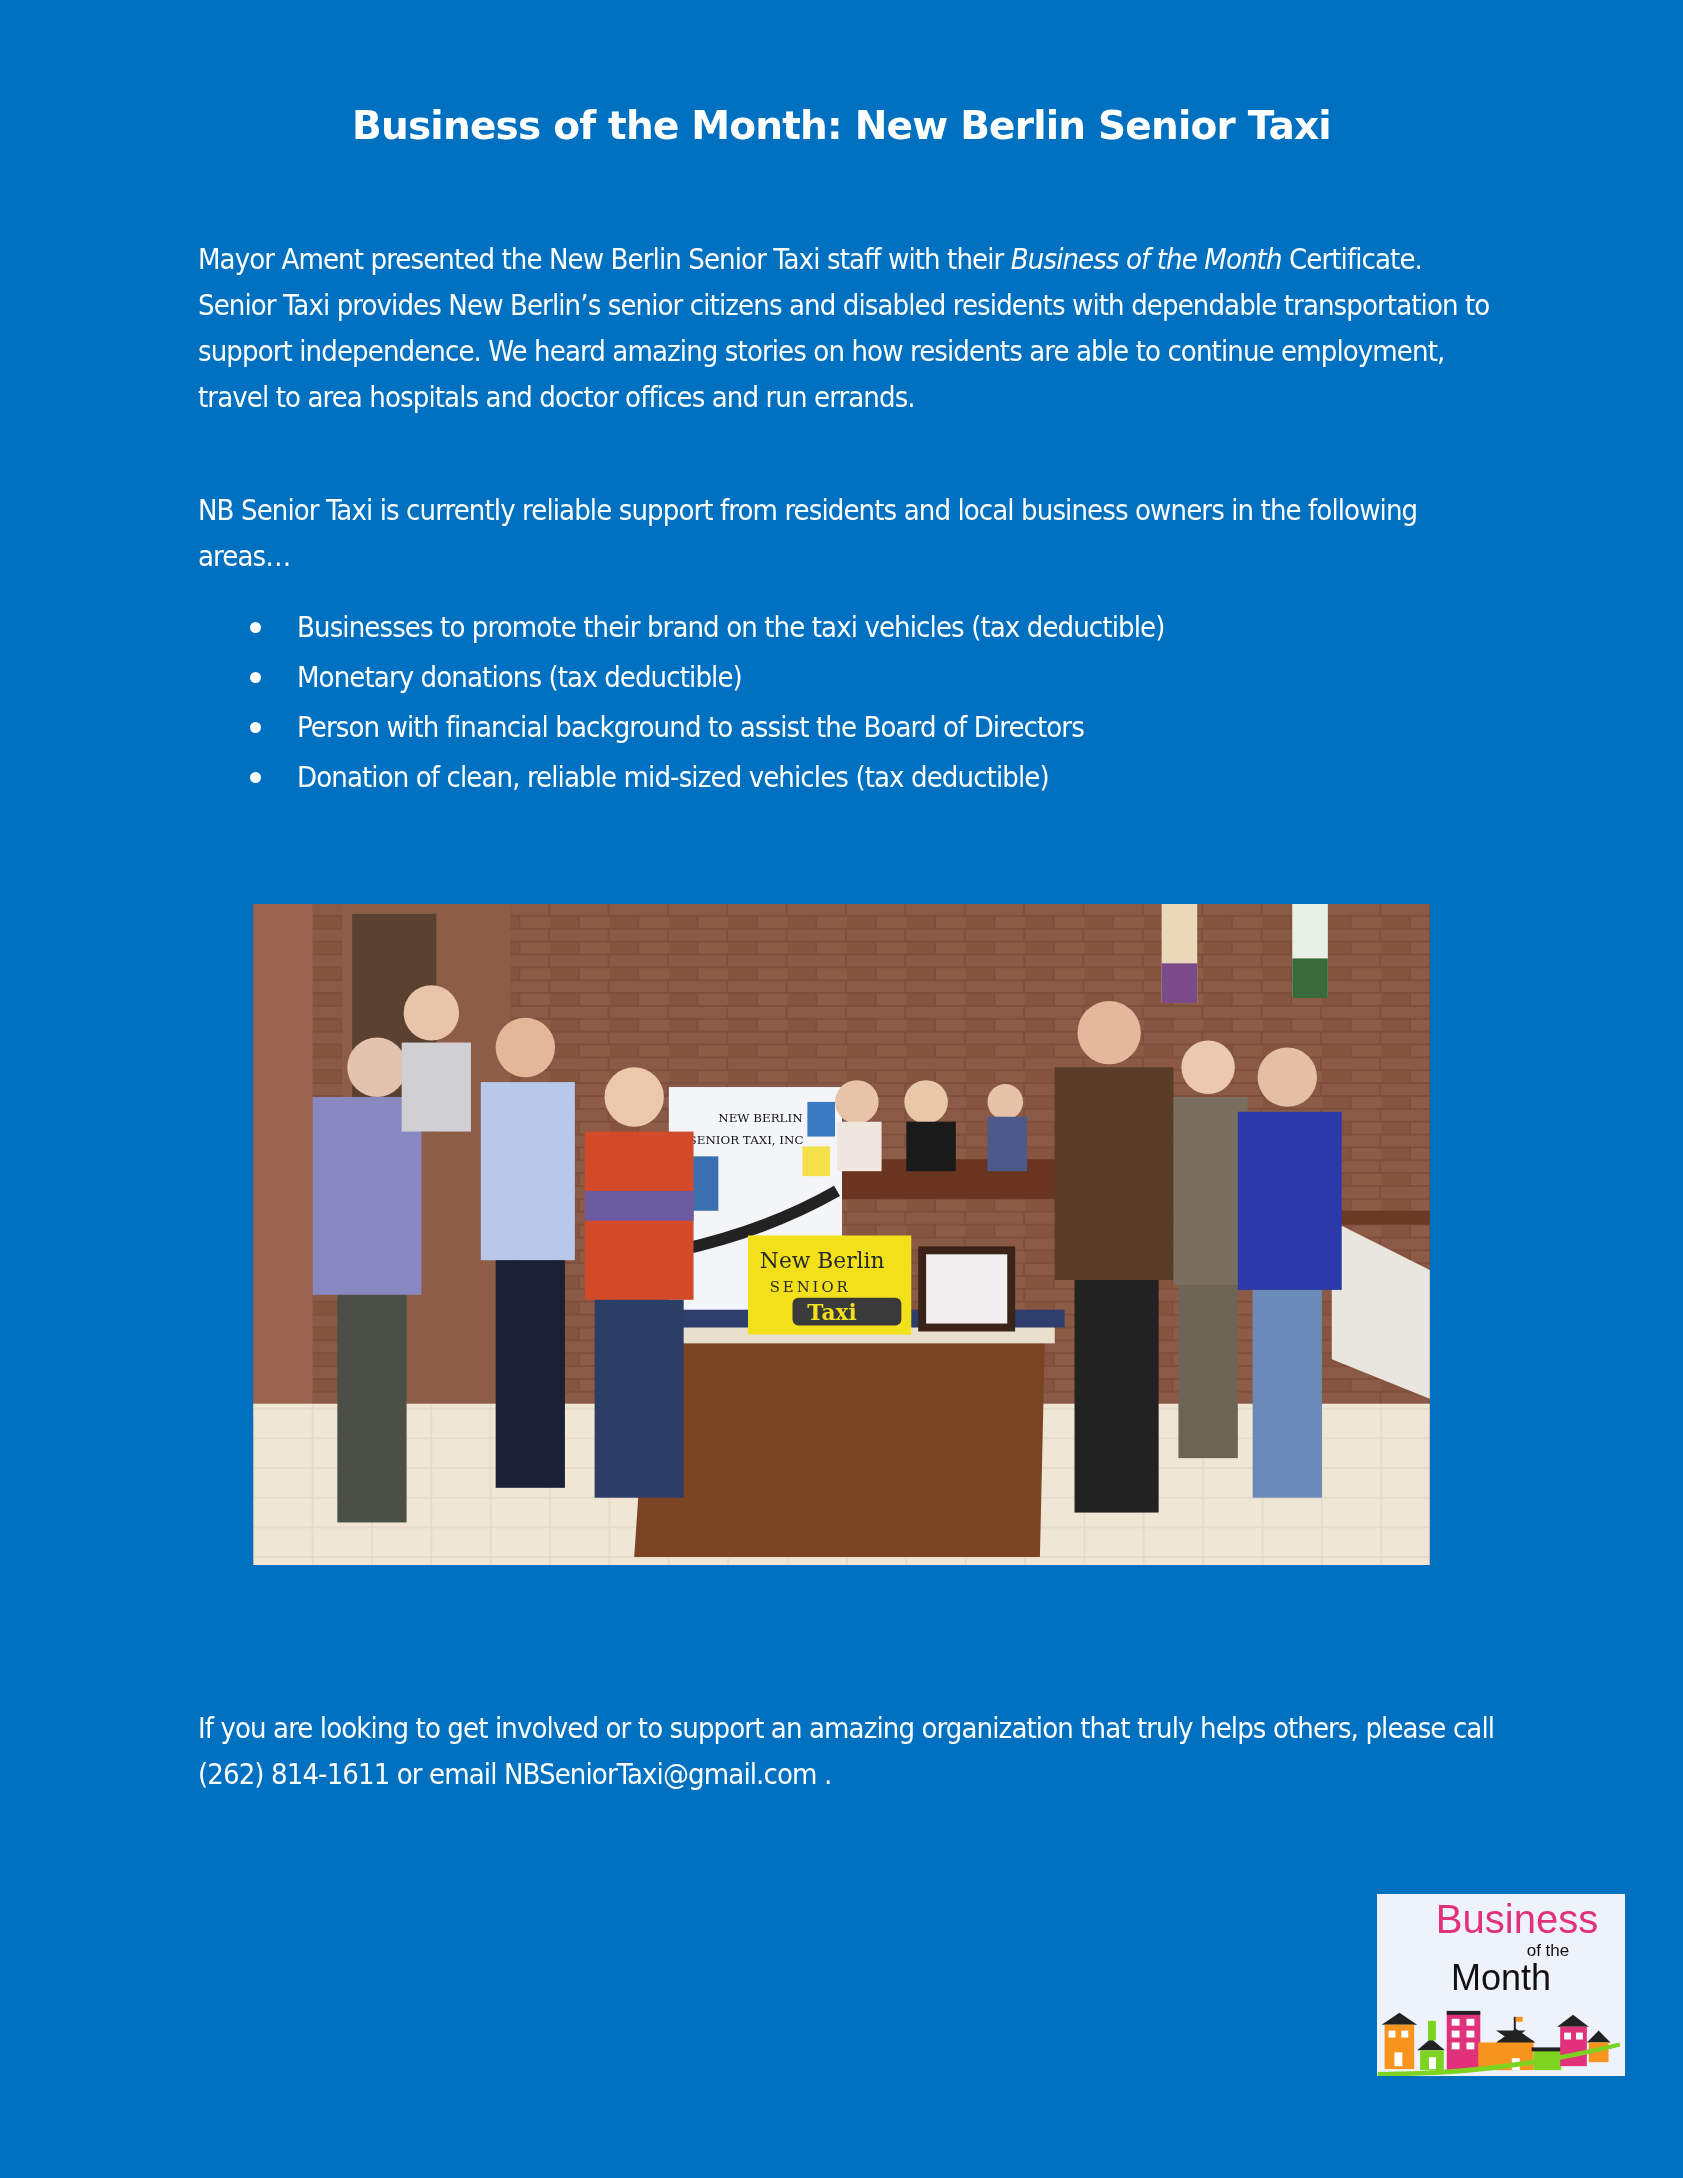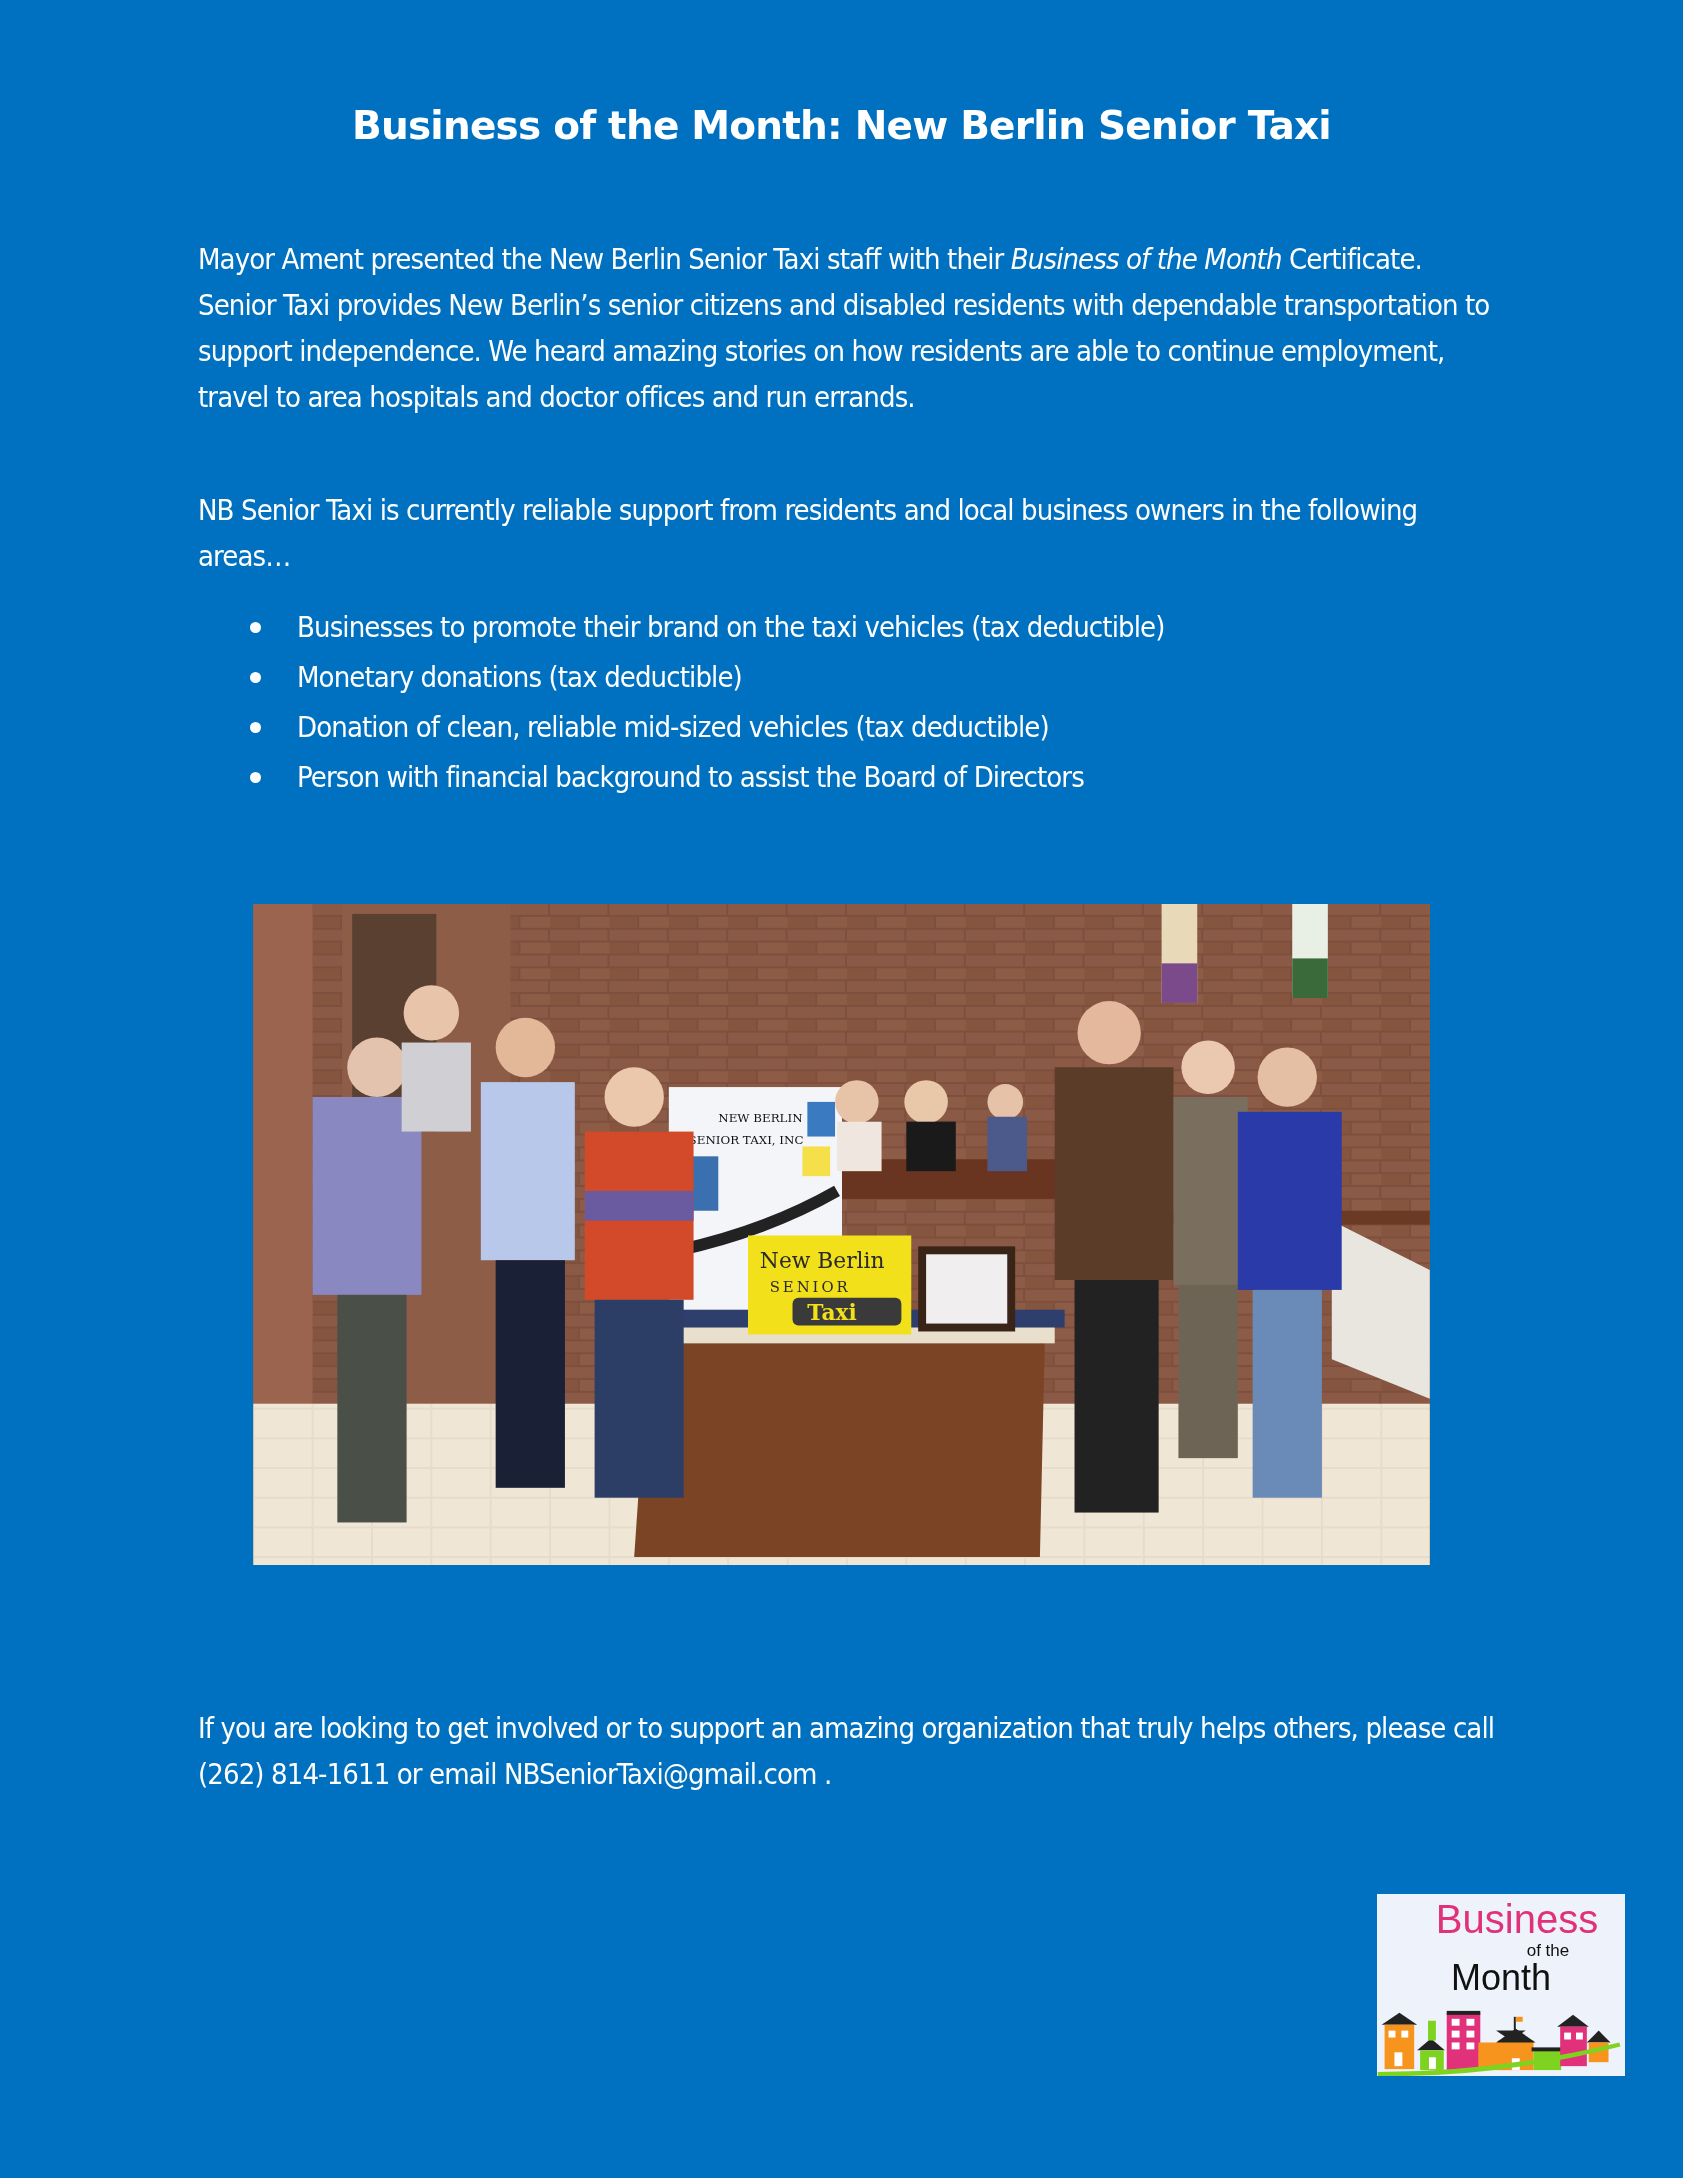--- a/index.html
+++ b/index.html
@@ -30,21 +30,21 @@
     font-family:"DejaVu Sans Condensed","DejaVu Sans", sans-serif;
     font-stretch:condensed;
   }
   .bullets li { position:relative; padding-left:51px; }
   .bullets li .dot {
     position:absolute; left:4px; top:20px; width:11px; height:11px;
     border-radius:50%; background:#fff;
   }
   .photo {
     position:absolute; left:253px; top:904px; width:1177px; height:661px;
-    overflow:hidden; background:#a16207;
+    overflow:hidden; background:#4c1d95;
   }
   .contact { top:1705px; }
   .contact a { color:#fff; text-underline-offset:5px; }
   .logo {
     position:absolute; left:1377px; top:1894px; width:248px; height:182px;
     background:#eef2fa; overflow:hidden;
   }
   .logo .l1 {
     position:absolute; left:0; width:280px; top:4px; text-align:center;
     color:#e0317a; font-family:"Liberation Sans", sans-serif; font-size:40px; line-height:42px;
@@ -64,22 +64,22 @@
 
 <div class="title">Business of the Month: New Berlin Senior Taxi</div>
 
 <div class="para p1"><span>Mayor Ament presented the New Berlin Senior Taxi staff with their </span><em>Business of the Month</em><span> Certificate.  Senior Taxi provides New Berlin’s senior citizens and disabled residents with dependable transportation to support independence.  We heard amazing stories on how residents are able to continue employment, travel to area hospitals and doctor offices and run errands.</span></div>
 
 <div class="para p2">NB Senior Taxi is currently reliable support from residents and local business owners in the following areas…</div>
 
 <ul class="bullets">
   <li><span class="dot"></span><span>Businesses to promote their brand on the taxi vehicles (tax deductible)</span></li>
   <li><span class="dot"></span><span>Monetary donations (tax deductible)</span></li>
+  <li><span class="dot"></span><span>Person with financial background to assist the Board of Directors</span></li>
   <li><span class="dot"></span><span>Donation of clean, reliable mid-sized vehicles (tax deductible)</span></li>
-  <li><span class="dot"></span><span>Person with financial background to assist the Board of Directors</span></li>
 </ul>
 
 <div class="photo" aria-label="Group photo of New Berlin Senior Taxi staff and Mayor Ament with display board and certificate">
   <svg width="1177" height="661" viewBox="0 0 1189 668" xmlns="http://www.w3.org/2000/svg">
     <defs>
       <pattern id="brick" width="60" height="26" patternUnits="userSpaceOnUse">
         <rect width="60" height="26" fill="#7e4f3d"></rect>
         <rect x="0" y="0" width="58" height="11" fill="#8b5a46"></rect>
         <rect x="-30" y="13" width="58" height="11" fill="#85553f"></rect>
         <rect x="30" y="13" width="58" height="11" fill="#8d5c47"></rect>

